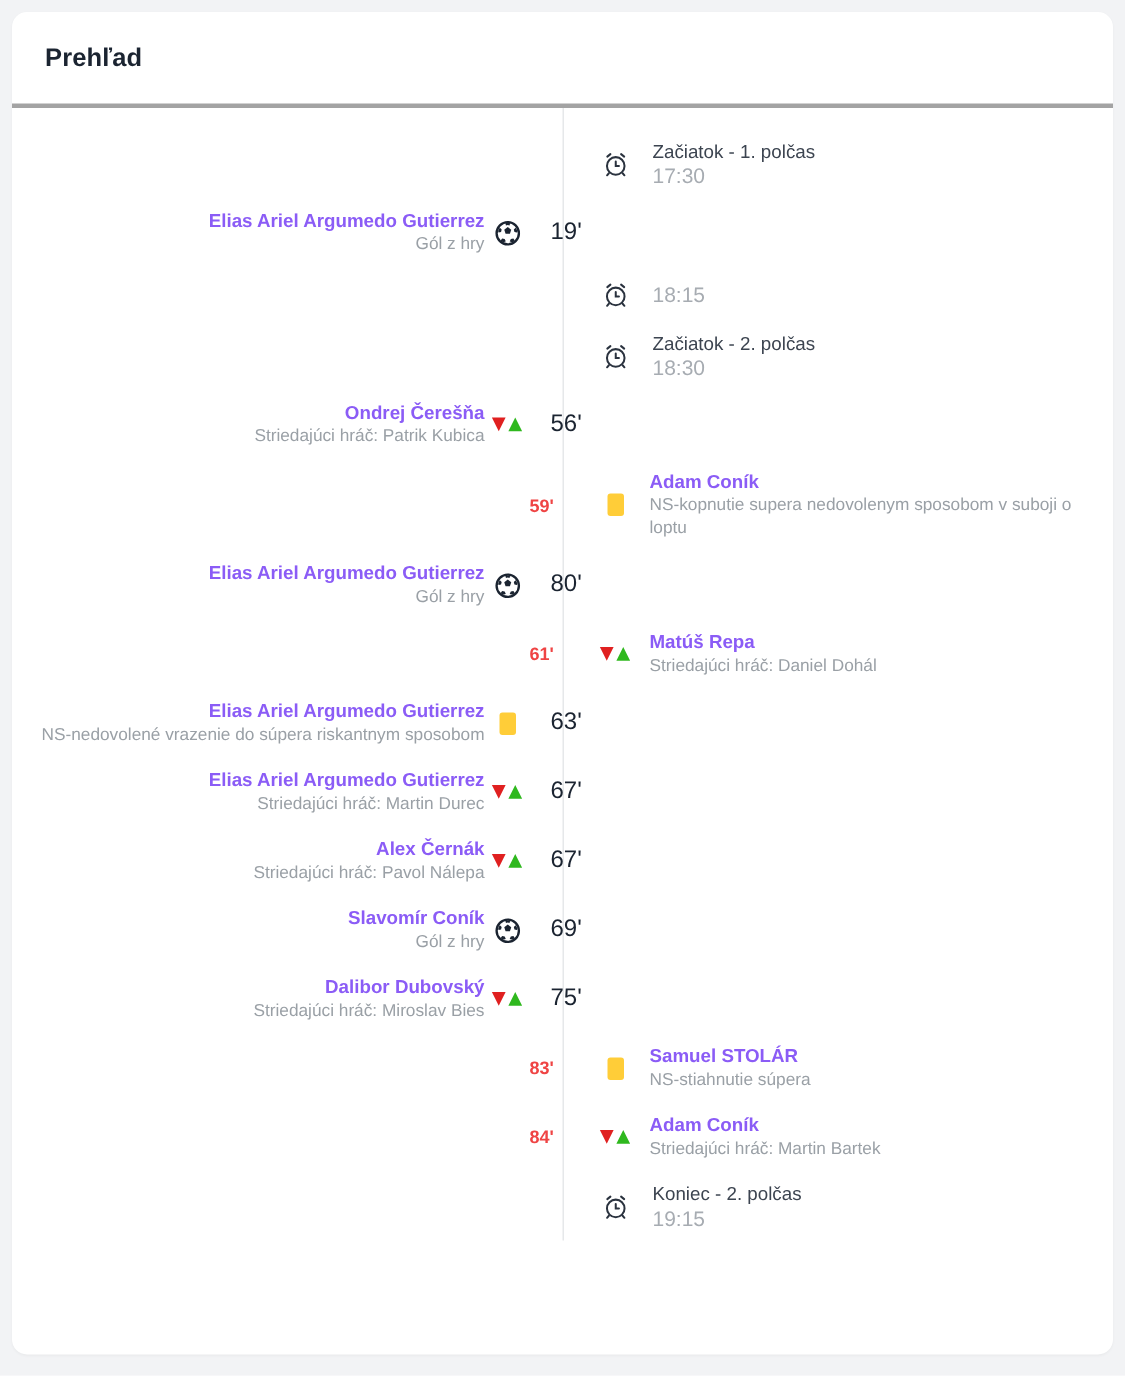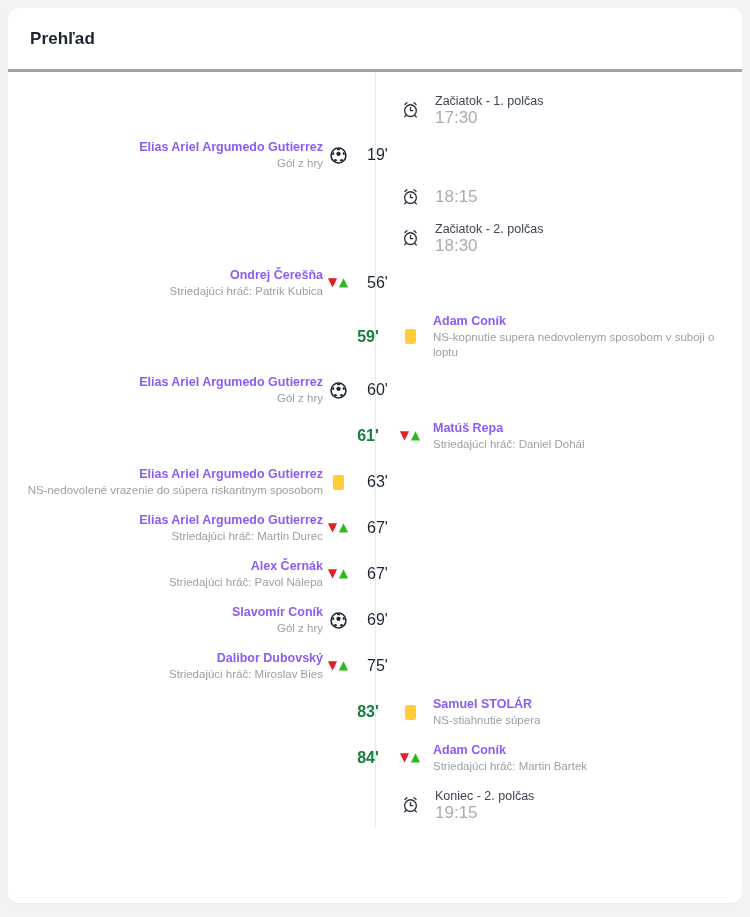--- a/index.html
+++ b/index.html
@@ -76,24 +76,24 @@
     font-size: 16px;
     font-weight: normal;
     color: #1b2431;
     text-align: left;
   }
   
   .right-spacer { width: 345px; flex: 0 0 345px; }
   .right-minute {
     width: 30px;
     margin-right: 6px;
-    font-size: 16px;
+    font-size: 12px;
     font-weight: bold;
-    color: #15803d;
-    text-align: center;
+    color: #ef4444;
+    text-align: left;
   }
   .right-icon {
     width: 30px;
     display: flex;
     align-items: center;
     justify-content: center;
     flex: 0 0 30px;
     margin-left: 6px;
   }
   .right-text {
@@ -110,21 +110,21 @@
   }
   .ev-desc {
     font-size: 11.5px;
     color: #9aa0a6;
     line-height: 15px;
     margin-top: 1px;
   }
   
   .row-time .right-text { padding-left: 10px; }
   .t-label { font-size: 12.5px; color: #3c4450; line-height: 16px; }
-  .t-value { font-size: 17px; color: #a7acb2; line-height: 15px; margin-top: 1px; }
+  .t-value { font-size: 14px; color: #a7acb2; line-height: 15px; margin-top: 1px; }
 
   
   .icon-ball { width: 17px; height: 17px; display:block; }
   .icon-clock { width: 19px; height: 19px; display:block; }
   .icon-card {
     width: 11px; height: 15px;
     background: #ffcd38;
     border-radius: 2px;
     display: block;
   }
@@ -264,21 +264,21 @@
                 <circle cx="12" cy="12" r="10.5" fill="#ffffff" stroke="#1b2431" stroke-width="2.2"></circle>
                 <path fill="#1b2431" d="M12 6.2l3.3 2.4-1.26 3.9h-4.08L8.7 8.6z"></path>
                 <path fill="#1b2431" d="M12 2.4c1.2 0 2.2.2 2.2.2l-.5 2.2L12 4.2l-1.7.6-.5-2.2s1-.2 2.2-.2z"></path>
                 <path fill="#1b2431" d="M3.1 9.6C3.6 8.1 4.6 6.9 4.6 6.9l1.7 1.5-.6 2.4-2.2.5s-.6-.6-.4-1.7z"></path>
                 <path fill="#1b2431" d="M20.9 9.6c.2 1.1-.4 1.7-.4 1.7l-2.2-.5-.6-2.4 1.7-1.5s1 1.2 1.5 2.7z"></path>
                 <path fill="#1b2431" d="M7.2 20.3c-1-.6-1.8-1.5-1.8-1.5l1.3-1.9 2.4.5 1 2.1s-1.1.9-2.9.8z"></path>
                 <path fill="#1b2431" d="M16.8 20.3c-1.8.1-2.9-.8-2.9-.8l1-2.1 2.4-.5 1.3 1.9s-.8.9-1.8 1.5z"></path>
               </svg>
             </span>
           </div>
-          <div class="left-minute">60'</div>
+          <div class="left-minute">80'</div>
         </div>
         <div class="row">
           <div class="right-spacer"></div>
           <div class="right-minute">61'</div>
           <div class="right-icon">
             <span>
               <svg class="icon-sub" viewBox="0 0 24 13" aria-hidden="true">
                 <path d="M1 1.4h10L6 11.4z" fill="#e02020"></path>
                 <path d="M13 11.4h10L18 1.4z" fill="#2fb81e"></path>
               </svg>

